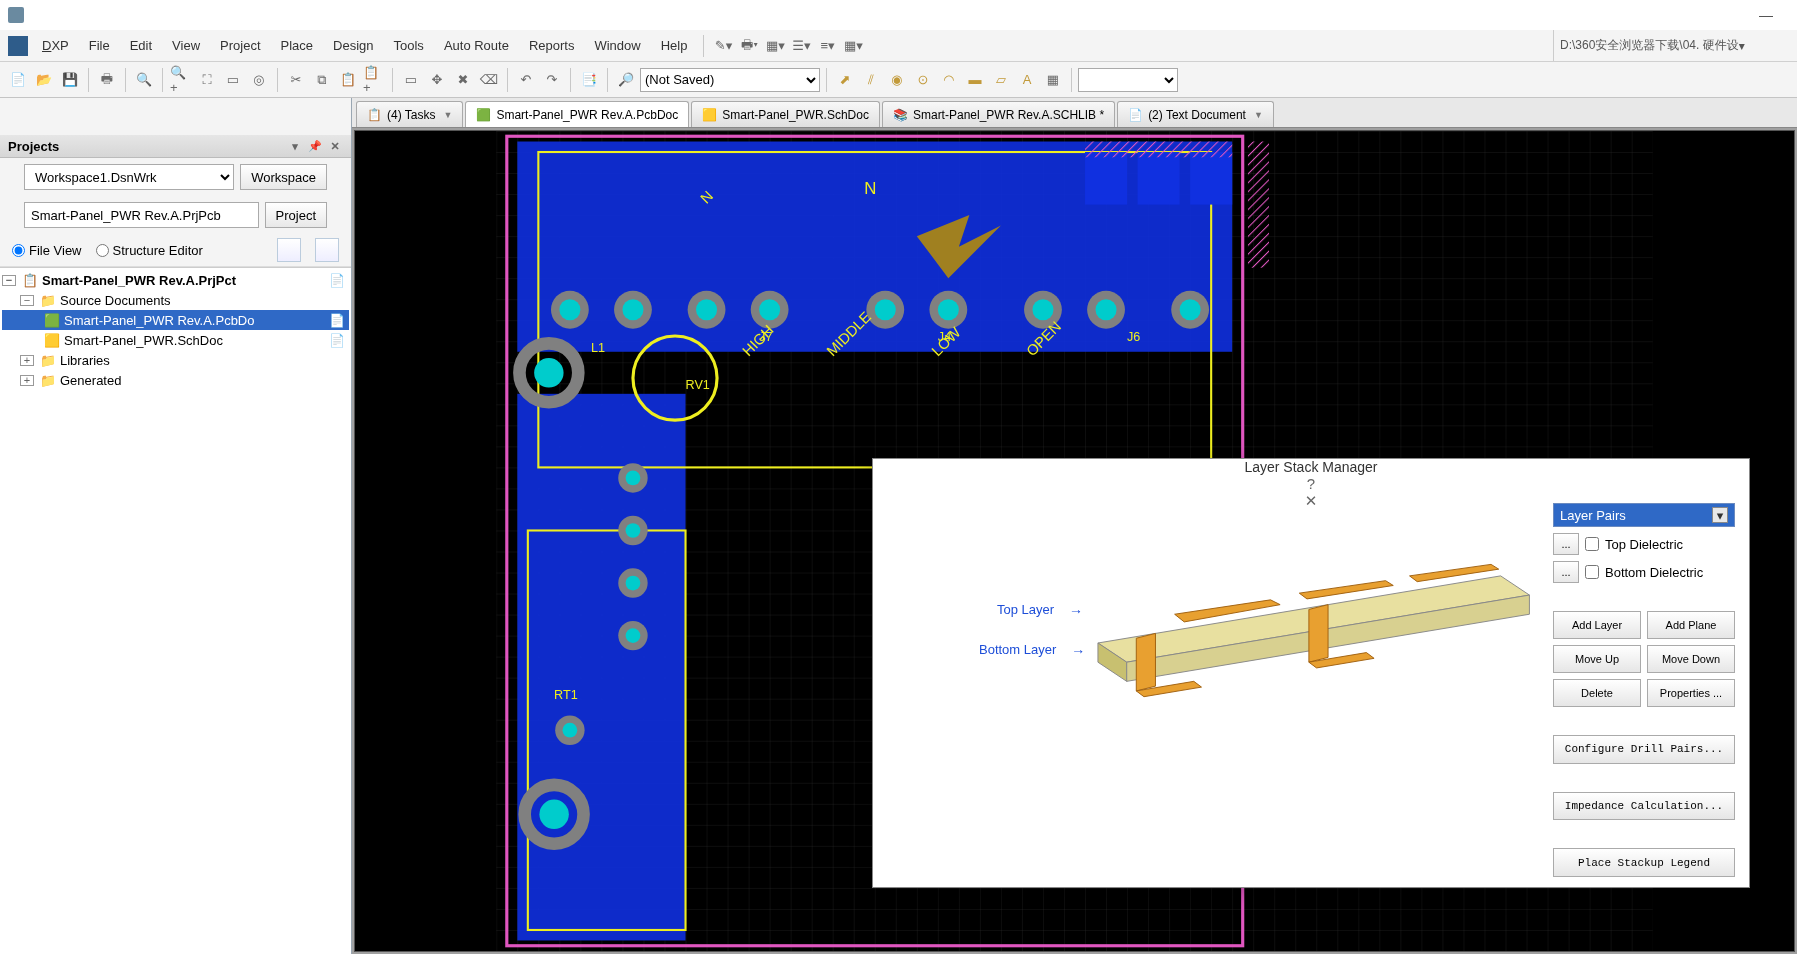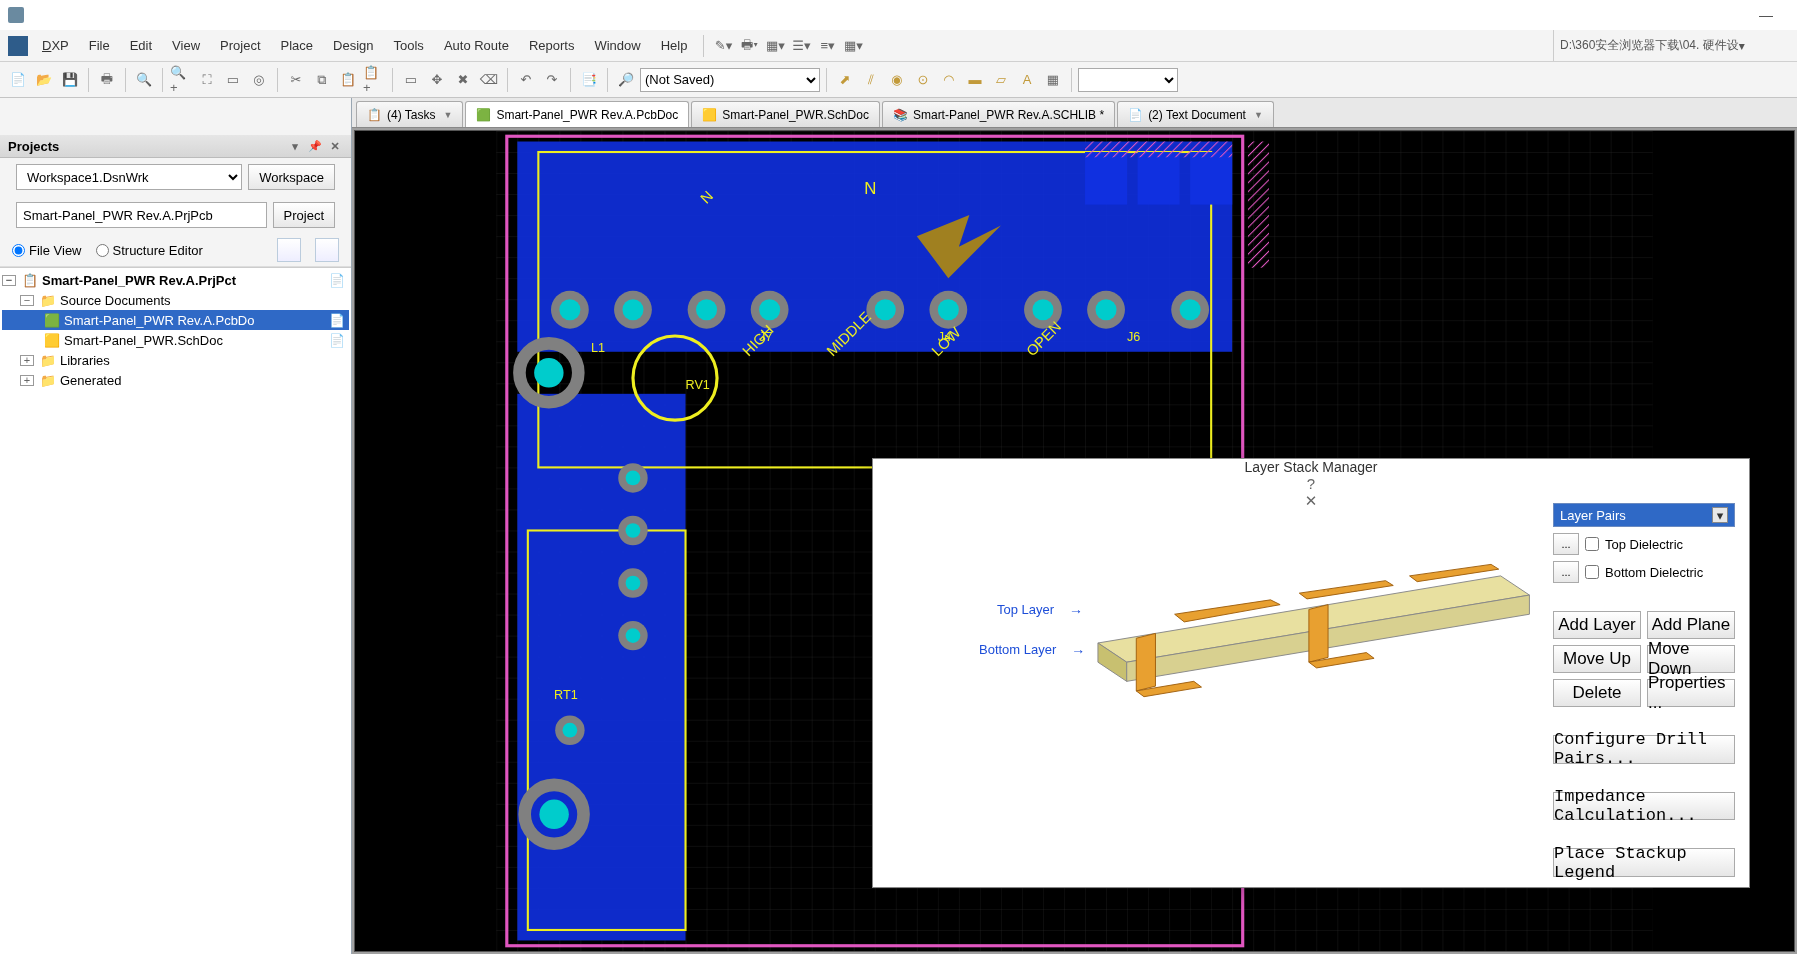--- a/index.html
+++ b/index.html
@@ -28,21 +28,21 @@
 .toolbar .tbtn.gold { color: #c29a3a; }
 
 
 .main { display: flex; height: calc(100% - 98px); }
 
 
 .projects { width: 352px; background: #f4f4f4; border-right: 1px solid #9aa7b3; display: flex; flex-direction: column; }
 .panel-title { background: linear-gradient(#e6e6e6,#d6d6d6); padding: 3px 8px; font-weight: bold; display: flex; align-items: center; border-bottom: 1px solid #bbb; margin-top: 37px; }
 .panel-title .spacer { flex: 1; }
 .panel-title .pbtn { width: 16px; height: 16px; margin-left: 4px; color: #666; font-size: 11px; display:flex; align-items:center; justify-content:center;}
-.form-row { display: flex; padding: 6px 16px; gap: 6px; align-items: center; }
+.form-row { display: flex; padding: 6px 24px; gap: 6px; align-items: center; }
 .form-row select, .form-row input { flex: 1; height: 26px; border: 1px solid #aaa; padding: 0 6px; font-size: 13px; background:#fff;}
 .form-row .side-btn { height: 26px; padding: 0 10px; border: 1px solid #aaa; background: linear-gradient(#fff,#e8e8e8); font-size: 13px; }
 .radio-row { display: flex; padding: 4px 12px; gap: 14px; align-items: center; border-bottom:1px solid #ddd;}
 .radio-row label { display: flex; align-items: center; gap: 4px; font-size: 13px; }
 .radio-row .spacer { flex:1;}
 .radio-row .rb-icon { width:24px; height:24px; border:1px solid #bcd; background:linear-gradient(#fff,#eef);}
 
 .tree { flex: 1; background: #fff; border-top: 1px solid #ccc; overflow: auto; padding: 2px; font-size: 13px; }
 .tree-node { display: flex; align-items: center; height: 20px; padding-right:6px;}
 .tree-node .tw { width: 14px; text-align: center; color: #666; border:1px solid #999; height:11px; line-height:8px; font-size:11px; margin-right:2px; background:#fff;}
@@ -75,21 +75,21 @@
 .layer-label { position:absolute; font-size:13px; color:#1d4ed8; display:flex; align-items:center; gap:15px;}
 .layer-label .arrow { font-size:14px;}
 
 .dialog-side { width: 182px; display: flex; flex-direction: column; gap: 6px; }
 .combo { height: 24px; border: 1px solid #6a8ac0; background: #2f69c6; color: #fff; display: flex; align-items: center; padding: 0 6px; font-size: 13px; justify-content: space-between; }
 .combo .caret { color: #333; background:#e8e8e8; width:16px; height:16px; display:flex; align-items:center; justify-content:center; border:1px solid #888;}
 .check-row { display: flex; align-items: center; gap: 6px; font-size: 13px; }
 .check-row .dots { width:26px; height:22px; border:1px solid #aaa; background:linear-gradient(#fff,#e8e8e8); display:flex; align-items:center; justify-content:center; font-size:11px;}
 .check-row input { width:14px; height:14px;}
 .btn-row { display: flex; gap: 6px; }
-.dlg-btn { flex: 1; height: 28px; border: 1px solid #aaa; background: linear-gradient(#fff,#e6e6e6); font-size: 17px; display: flex; align-items: center; justify-content: center; }
+.dlg-btn { flex: 1; height: 28px; border: 1px solid #aaa; background: linear-gradient(#fff,#e6e6e6); font-size: 11px; display: flex; align-items: center; justify-content: center; }
 .dlg-btn.full { width: 100%; font-family: Liberation Mono, monospace; }
 .gap { height: 16px; }
 </style>
 </head>
 <body>
 
 <div class="titlebar">
   <div class="app-icon"></div>
   <div class="spacer"></div>
   <div class="winbtn">—</div>

